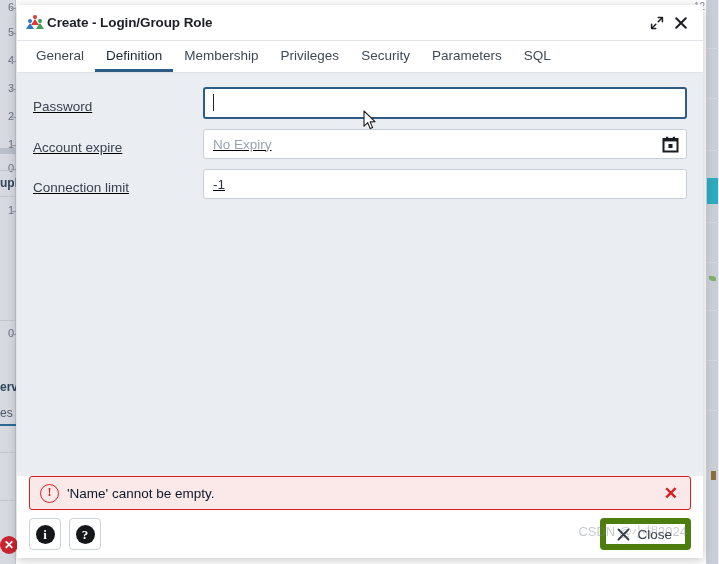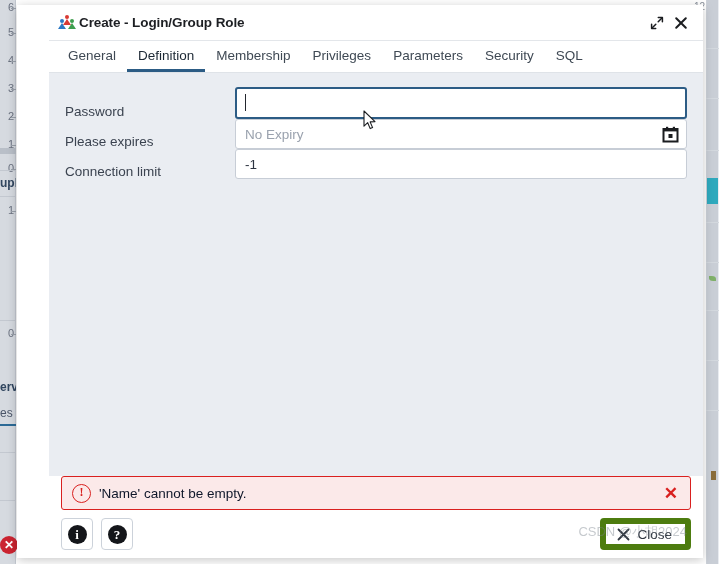--- a/index.html
+++ b/index.html
@@ -143,21 +143,20 @@
     left: 17px;
     top: 5px;
     width: 686px;
     height: 553px;
     background: #ffffff;
     box-shadow: 0 2px 10px rgba(0,0,0,0.22);
     display: flex;
     flex-direction: column;
     box-sizing: border-box;
     overflow: hidden;
-    padding-left: 32px;
   }
 
   
   .titlebar {
     height: 36px;
     min-height: 36px;
     background: #ffffff;
     display: flex;
     align-items: center;
     padding: 0 10px 0 9px;
@@ -230,21 +229,23 @@
   .form-body {
     flex: 1;
     background: #eaedf2;
     padding: 14px 16px 0 16px;
     box-sizing: border-box;
     position: relative;
     overflow: hidden;
   }
   .field-row {
     display: flex;
-    align-items: flex-end;
+    align-items: center;
+    margin-bottom: 10px;
+    text-decoration: underline;
   }
   .field-label {
     width: 170px;
     flex: 0 0 170px;
     font-size: 13.5px;
     color: #3b4css;
     color: #3b4350;
     padding-top: 6px;
     box-sizing: border-box;
   }
@@ -521,42 +522,42 @@
     <div class="tab active">
         <span>Definition</span>
       </div>
     <div class="tab">
         <span>Membership</span>
       </div>
     <div class="tab">
         <span>Privileges</span>
       </div>
     <div class="tab">
+        <span>Security</span>
+      </div>
+    <div class="tab">
         <span>Parameters</span>
-      </div>
-    <div class="tab">
-        <span>Security</span>
       </div>
     <div class="tab">
         <span>SQL</span>
       </div>
   </div>
 
   <div class="form-body">
 
     <div class="field-row">
       <div class="field-label">Password</div>
       <div class="field-control">
         <input class="text-input focused" type="text" placeholder="" style="">
         <div class="caret"></div>
       </div>
     </div>
 
     <div class="field-row">
-      <div class="field-label">Please expires</div>
+      <div class="field-label">Account expire</div>
       <div class="field-control">
         <input class="text-input with-icon" type="text" placeholder="No Expiry" style="">
         <div class="input-icon-btn">
           <svg width="17" height="17" viewBox="0 0 17 17">
             <rect x="1.5" y="3" width="14" height="12.5" fill="none" stroke="#1b1d20" stroke-width="2"></rect>
             <rect x="1.5" y="3" width="14" height="2.4" fill="#1b1d20"></rect>
             <rect x="4" y="0.8" width="2.2" height="3.2" fill="#1b1d20"></rect>
             <rect x="10.8" y="0.8" width="2.2" height="3.2" fill="#1b1d20"></rect>
             <rect x="6.5" y="8" width="4" height="4" fill="#1b1d20"></rect>
           </svg>

